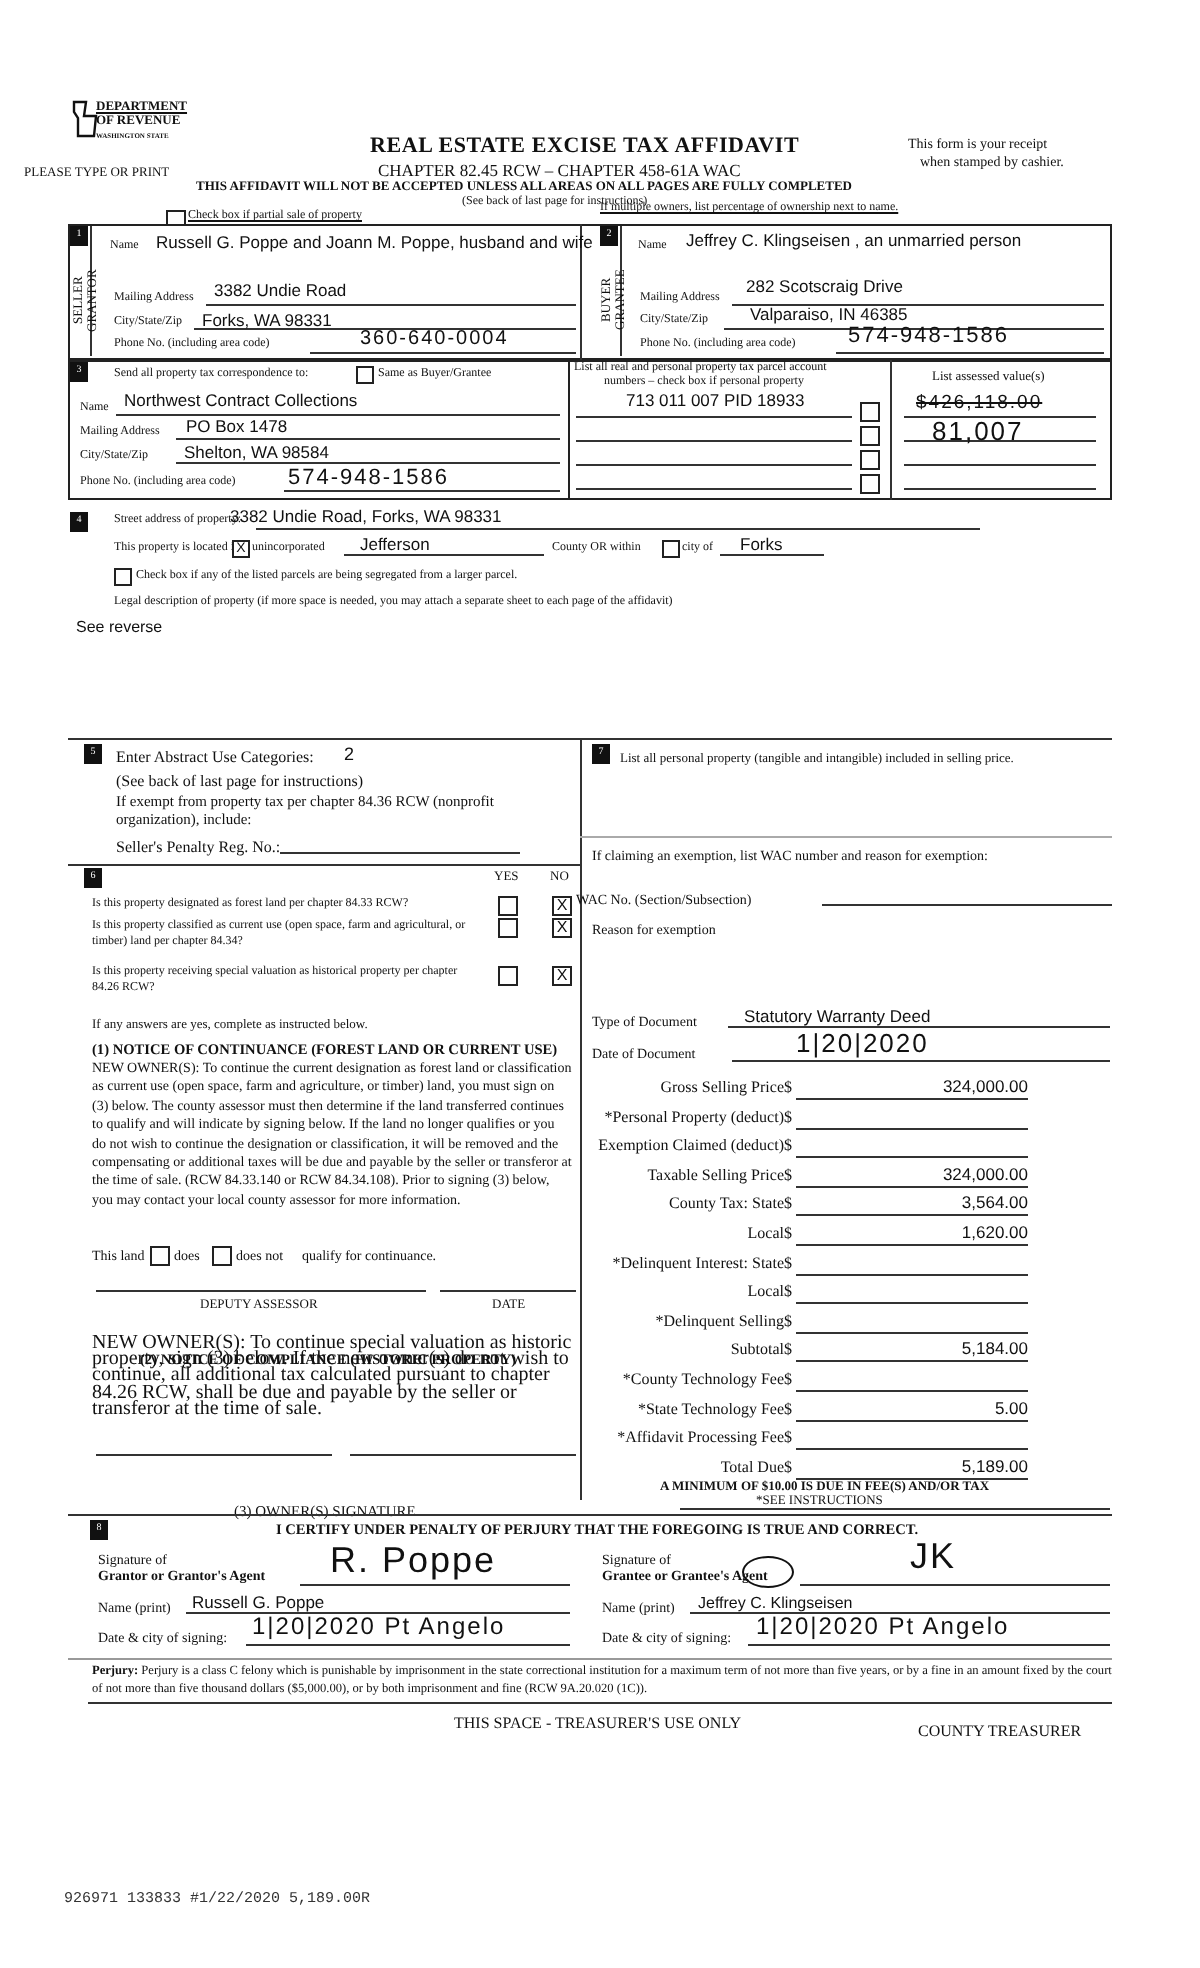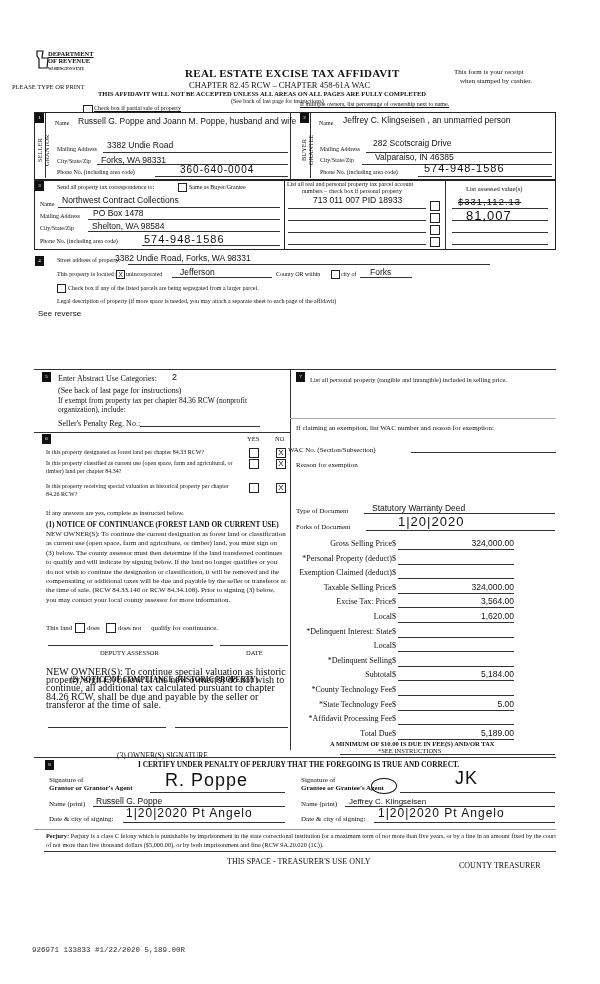--- a/index.html
+++ b/index.html
@@ -104,21 +104,21 @@
 <div class="vline" style="left:445px;top:180px;height:70px;"></div>
 <div class="lbl" style="left:287px;top:181px;font-size:6px;">List all real and personal property tax parcel account</div>
 <div class="lbl" style="left:302px;top:188px;font-size:6px;">numbers – check box if personal property</div>
 <div class="lbl" style="left:466px;top:185px;font-size:6.5px;">List assessed value(s)</div>
 
 <div>
   <div class="val" style="left:313px;top:195px;font-size:8.5px;">713 011 007 PID 18933</div>
   <div class="line" style="left:288px;top:208px;width:138px;"></div>
   <div class="cb" style="left:430px;top:201px;"></div>
   <div class="line" style="left:452px;top:208px;width:96px;"></div>
-  <div class="val hand" style="left:458px;top:196px;font-size:9.5px;text-decoration:line-through;">$331,112.13</div>
+  <div class="val hand" style="left:458px;top:196px;font-size:9.5px;text-decoration:line-through;">$426,118.00</div>
 </div>
 <div>
   <div class="line" style="left:288px;top:220px;width:138px;"></div>
   <div class="cb" style="left:430px;top:213px;"></div>
   <div class="line" style="left:452px;top:220px;width:96px;"></div>
   <div class="val hand" style="left:466px;top:208px;font-size:13px;text-align:center;">81,007</div>
 </div>
 <div>
   <div class="line" style="left:288px;top:232px;width:138px;"></div>
   <div class="cb" style="left:430px;top:225px;"></div>
@@ -204,21 +204,21 @@
 <div class="para" style="left:310px;top:374px;width:245px;font-size:6.5px;line-height:12px;">List all  personal property (tangible and intangible) included in selling price.</div>
 <div class="line" style="left:290px;top:418px;width:266px;border-color:#aaa;"></div>
 <div class="lbl" style="left:296px;top:424px;font-size:7px;">If claiming an exemption, list WAC number and reason for exemption:</div>
 <div class="lbl" style="left:288px;top:446px;font-size:7px;">WAC No. (Section/Subsection)</div>
 <div class="line" style="left:411px;top:452px;width:145px;"></div>
 <div class="lbl" style="left:296px;top:461px;font-size:7px;">Reason for exemption</div>
 
 <div class="lbl" style="left:296px;top:507px;font-size:7px;">Type of Document</div>
 <div class="line" style="left:364px;top:513px;width:191px;"></div>
 <div class="val" style="left:372px;top:503px;font-size:8.5px;">Statutory Warranty Deed</div>
-<div class="lbl" style="left:296px;top:523px;font-size:7px;">Forks of Document</div>
+<div class="lbl" style="left:296px;top:523px;font-size:7px;">Date of Document</div>
 <div class="line" style="left:366px;top:530px;width:189px;"></div>
 <div class="val hand" style="left:398px;top:514px;font-size:13px;">1|20|2020</div>
 
 <div id="amounts">
     <div class="amt-row" style="top: 539px;">
       <span class="lab" style="right: 164px;">Gross Selling Price</span>
       <span class="dollar" style="left: 96px;">$</span>
       <span class="ul" style="left: 102px; width: 116px;"></span>
       <span class="amt" style="right: 42px;">324,000.00</span>
     </div>
@@ -234,21 +234,21 @@
       <span class="ul" style="left: 102px; width: 116px;"></span>
       <span class="amt" style="right: 42px;"></span>
     </div>
     <div class="amt-row" style="top: 582.8px;">
       <span class="lab" style="right: 164px;">Taxable Selling Price</span>
       <span class="dollar" style="left: 96px;">$</span>
       <span class="ul" style="left: 102px; width: 116px;"></span>
       <span class="amt" style="right: 42px;">324,000.00</span>
     </div>
     <div class="amt-row" style="top: 597.4px;">
-      <span class="lab" style="right: 164px;">Excise Tax: Price</span>
+      <span class="lab" style="right: 164px;">County Tax: State</span>
       <span class="dollar" style="left: 96px;">$</span>
       <span class="ul" style="left: 102px; width: 116px;"></span>
       <span class="amt" style="right: 42px;">3,564.00</span>
     </div>
     <div class="amt-row" style="top: 612px;">
       <span class="lab" style="right: 164px;">Local</span>
       <span class="dollar" style="left: 96px;">$</span>
       <span class="ul" style="left: 102px; width: 116px;"></span>
       <span class="amt" style="right: 42px;">1,620.00</span>
     </div>

